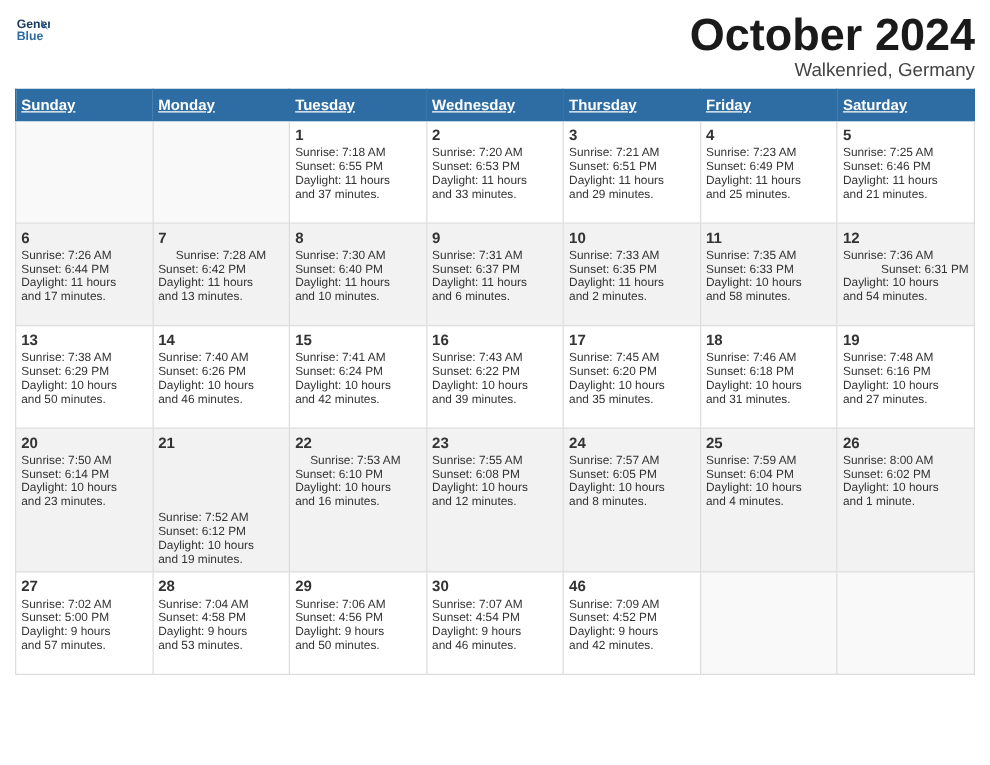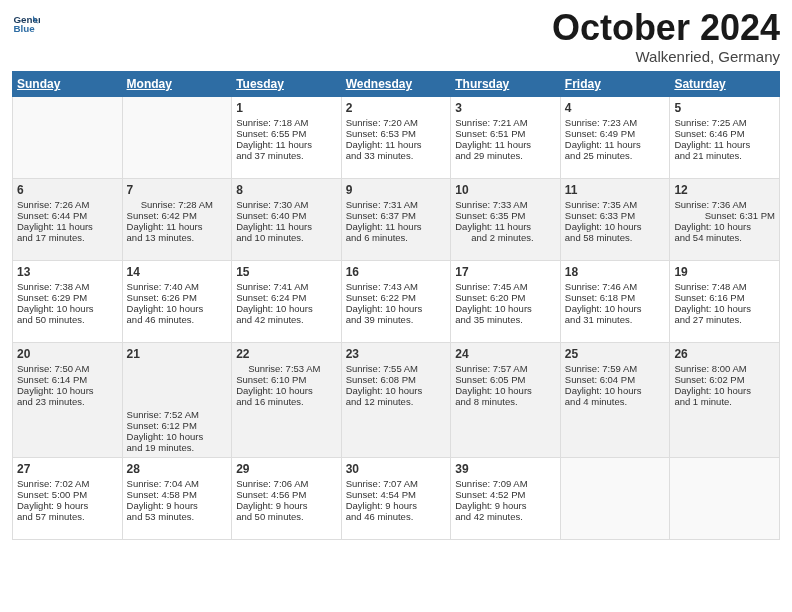--- a/index.html
+++ b/index.html
@@ -185,21 +185,21 @@
             <span style="display: block;">Sunrise: 7:31 AM</span>
             <span style="display: block;">Sunset: 6:37 PM</span>
             <span style="display: block;">Daylight: 11 hours</span>
             <span style="display: block;">and 6 minutes.</span>
           </td>
           <td>
             <span class="day-num">10</span>
             <span style="display: block;">Sunrise: 7:33 AM</span>
             <span style="display: block;">Sunset: 6:35 PM</span>
             <span style="display: block;">Daylight: 11 hours</span>
-            <span style="display: block; margin-left: 16px;">and 2 minutes.</span>
+            <span style="display: block;">and 2 minutes.</span>
           </td>
           <td>
             <span class="day-num">11</span>
             <span style="display: block;">Sunrise: 7:35 AM</span>
             <span style="display: block;">Sunset: 6:33 PM</span>
             <span style="display: block;">Daylight: 10 hours</span>
             <span style="display: block;">and 58 minutes.</span>
           </td>
           <td>
             <span class="day-num">12</span>
@@ -334,21 +334,21 @@
             <span style="display: block;">and 50 minutes.</span>
           </td>
           <td>
             <span class="day-num">30</span>
             <span style="display: block;">Sunrise: 7:07 AM</span>
             <span style="display: block;">Sunset: 4:54 PM</span>
             <span style="display: block;">Daylight: 9 hours</span>
             <span style="display: block;">and 46 minutes.</span>
           </td>
           <td>
-            <span class="day-num">39</span>
+            <span class="day-num">46</span>
             <span style="display: block;">Sunrise: 7:09 AM</span>
             <span style="display: block;">Sunset: 4:52 PM</span>
             <span style="display: block;">Daylight: 9 hours</span>
             <span style="display: block;">and 42 minutes.</span>
           </td>
           <td class="empty"></td>
           <td class="empty"></td>
         </tr>
       </tbody>
   </table>

